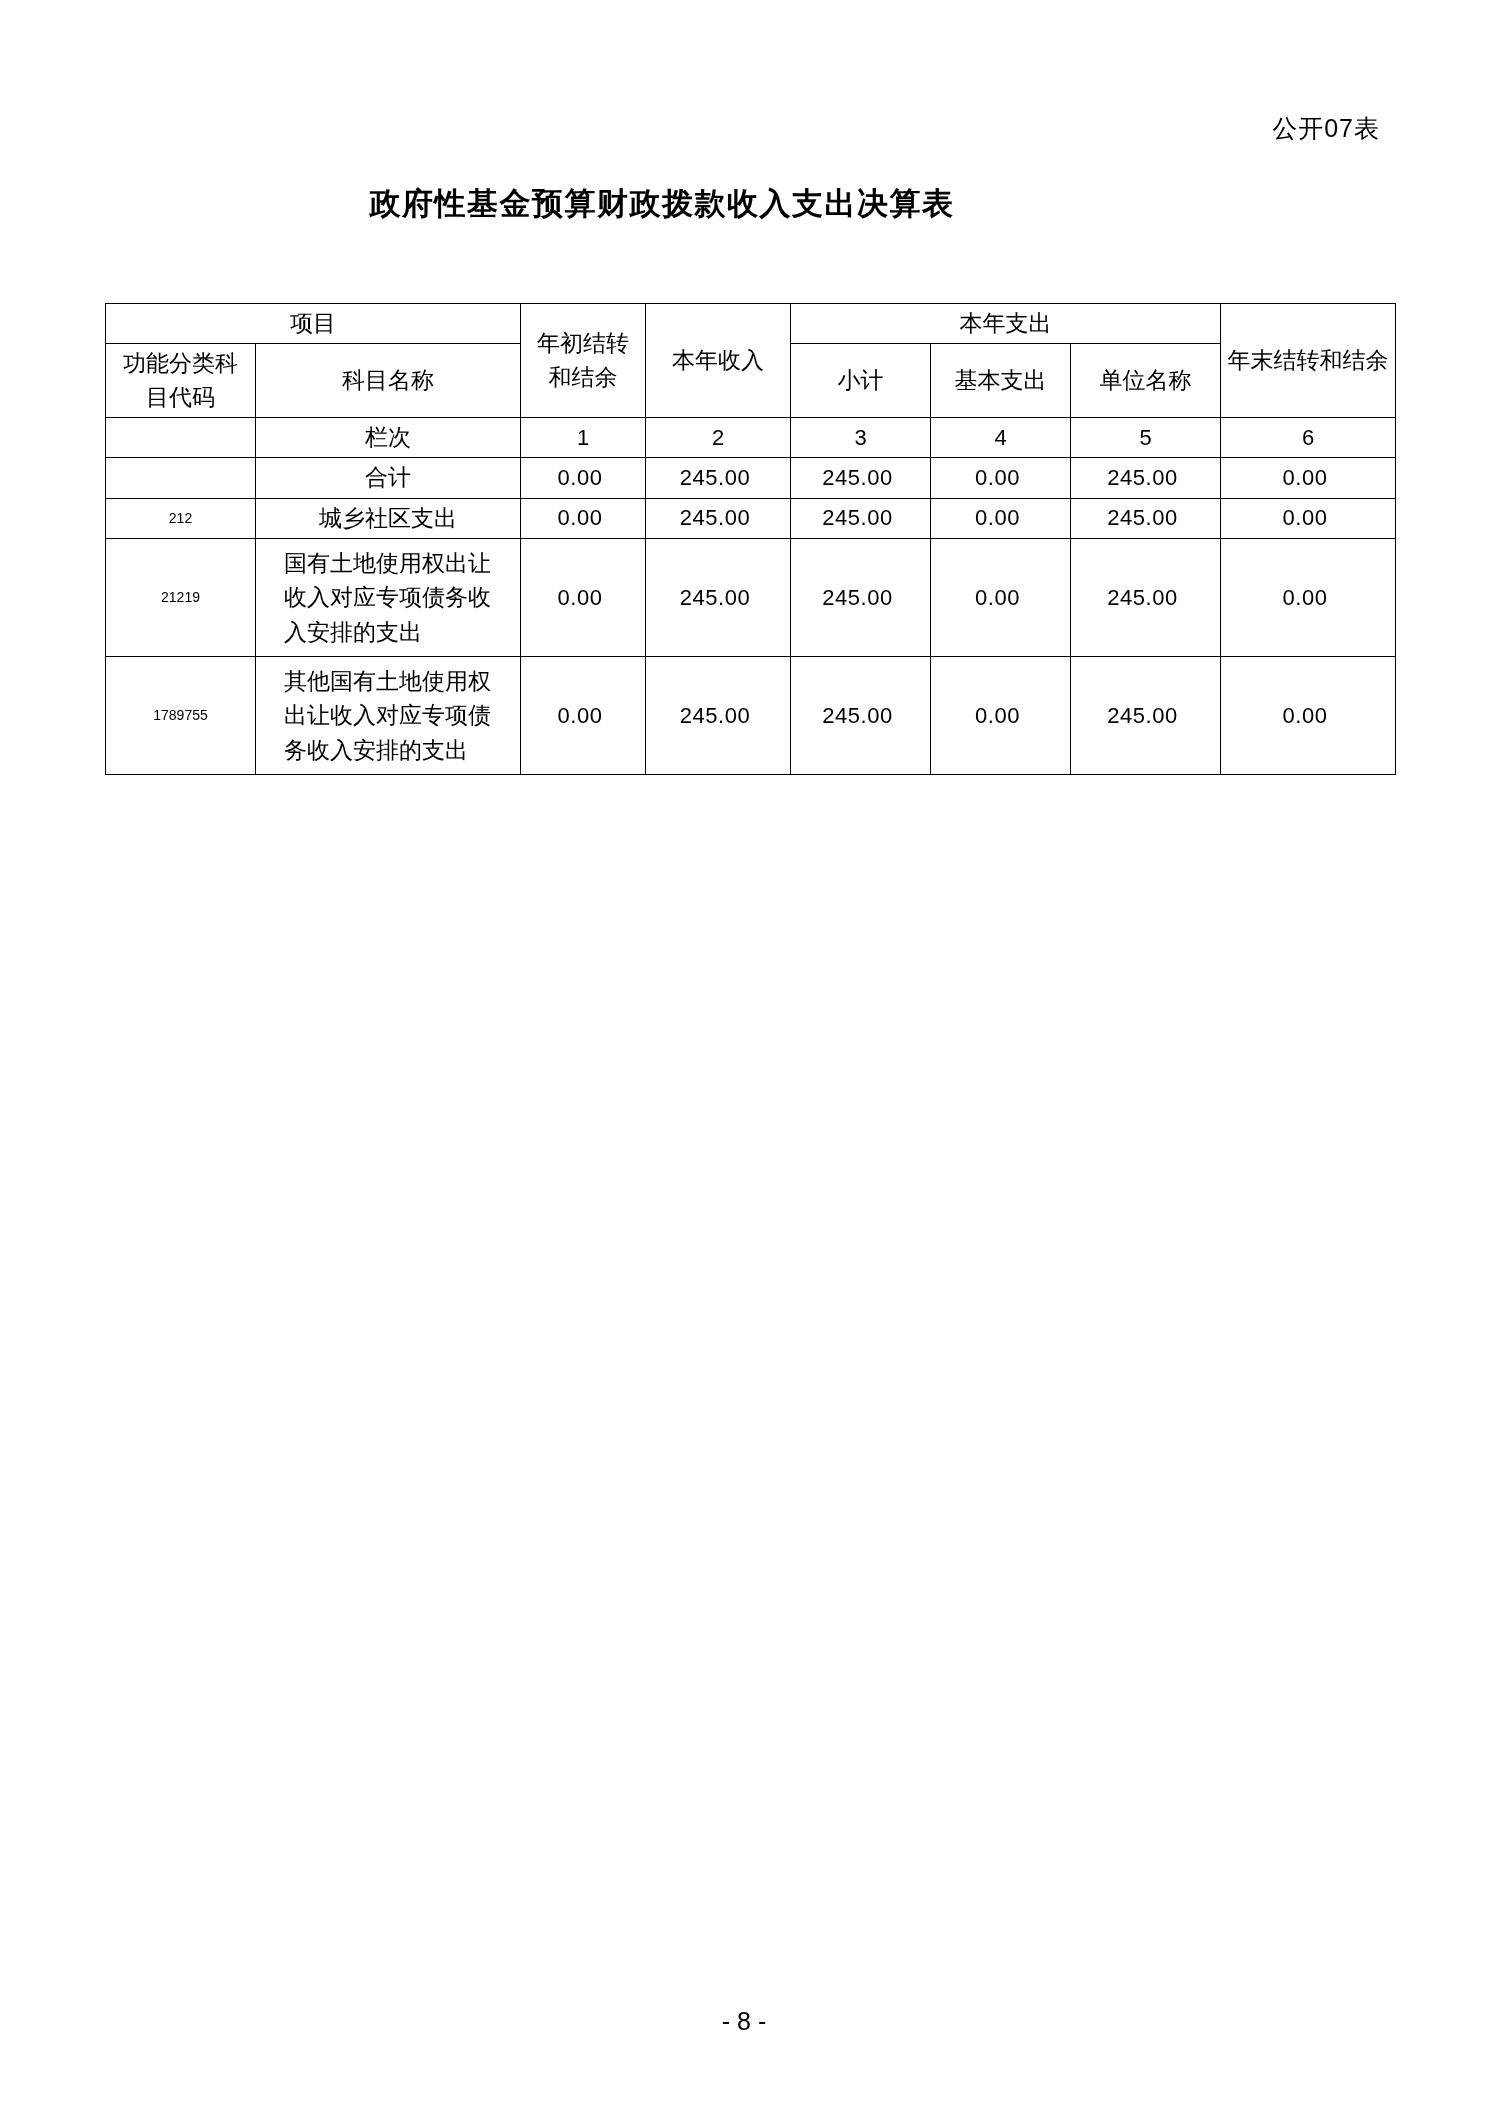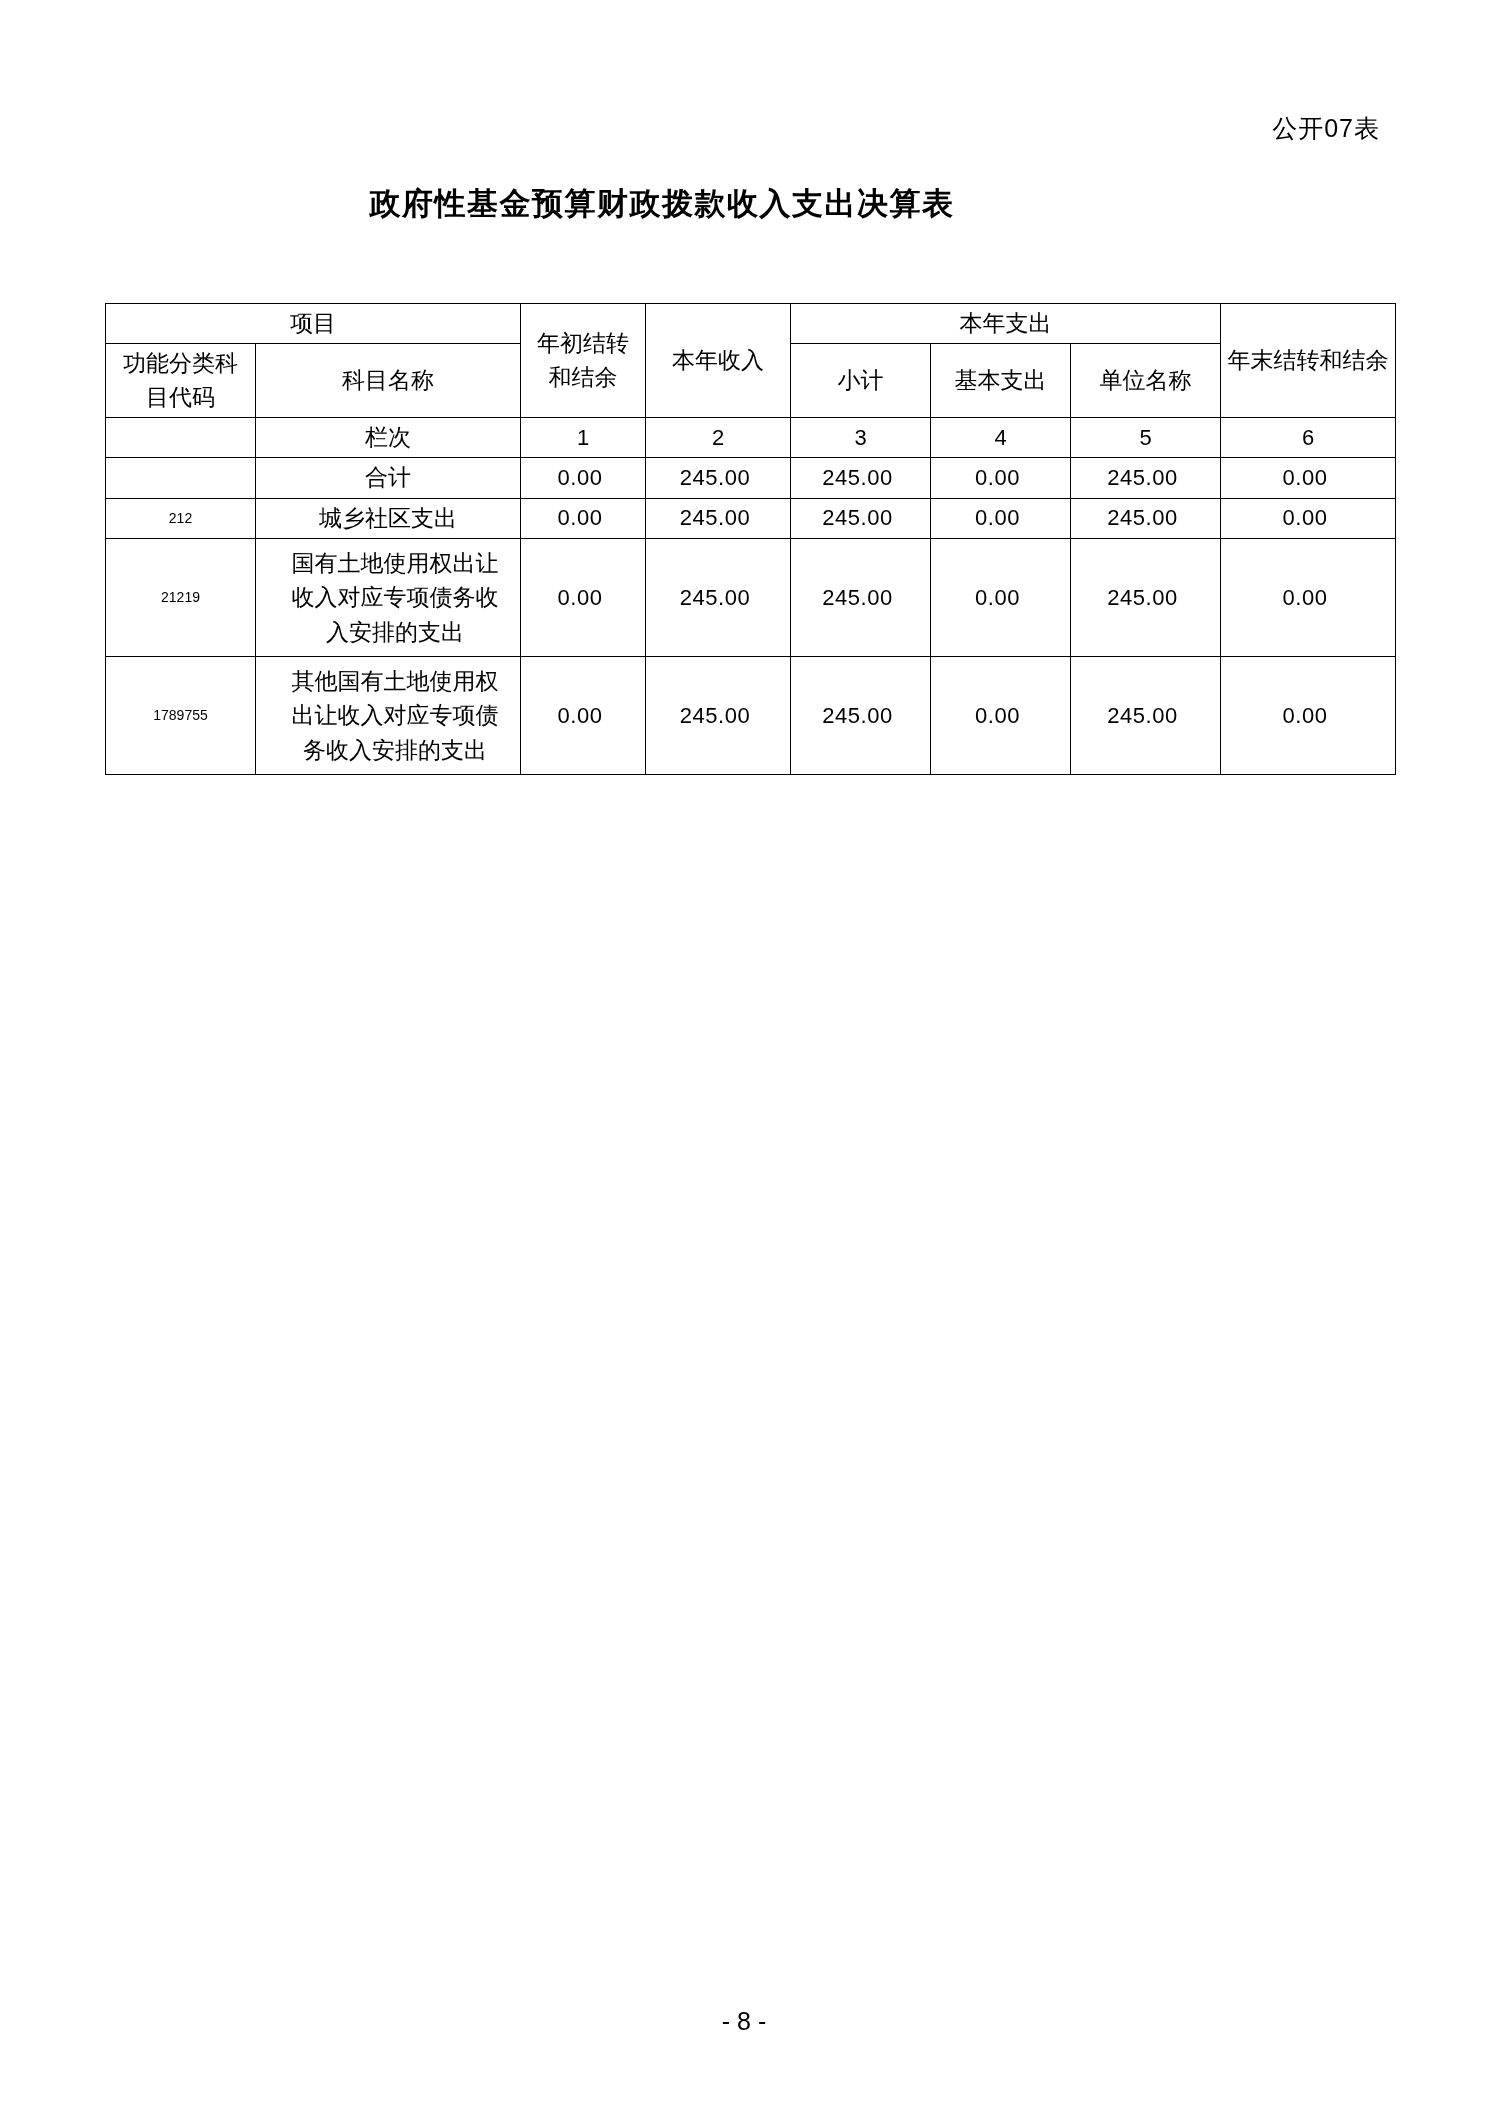--- a/index.html
+++ b/index.html
@@ -82,21 +82,21 @@
   }
   .code-cell {
     text-align: center;
     font-family: "Liberation Mono", monospace;
     font-size: 14px;
   }
   .name-cell {
     text-align: center;
   }
   .name-cell.multi {
-    text-align: center;
+    text-align: left;
     padding-left: 28px !important;
     padding-right: 14px !important;
     line-height: 1.5;
   }
   .hdr-small { font-size: 23px; }
   .lane-num { font-family: "Liberation Mono", monospace; font-size: 22px; }
   .note {
     position: absolute;
     top: 790px;
     left: 105px;

